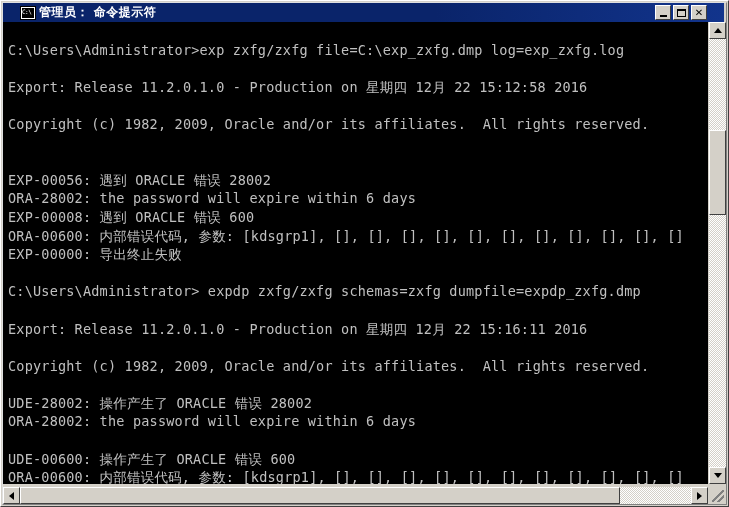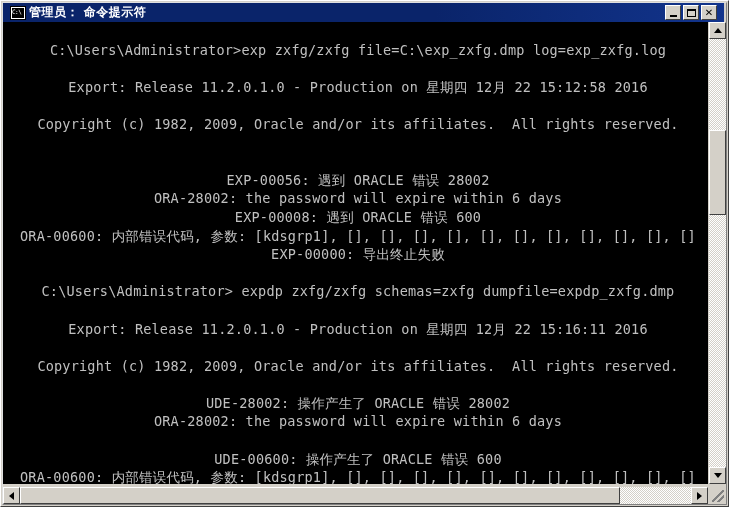--- a/index.html
+++ b/index.html
@@ -34,21 +34,21 @@
   }
   
   .titlebar {
     position: absolute;
     left: 2px; top: 2px;
     width: 721px;
     height: 19px;
     background: linear-gradient(to right, #0a246a 0%, #0a246a 60%, #12348c 100%);
     display: flex;
     align-items: center;
-    padding: 0 6px;
+    padding: 0 16px;
     box-sizing: border-box;
   }
   .title-icon {
     width: 16px; height: 14px;
     margin-left: 1px;
     margin-right: 3px;
     background: #ffffff;
     border: 1px solid #000000;
     box-sizing: border-box;
     position: relative;
@@ -130,21 +130,20 @@
   
   .console {
     position: absolute;
     left: 2px;
     top: 21px;
     width: 705px;
     height: 462px;
     background: #000000;
     overflow: hidden;
     box-sizing: border-box;
-    text-align: center;
   }
   .console-lines {
     position: absolute;
     left: 5px;
     top: 0px;
     right: 0;
     color: #c0c0c0;
     font-family: "DejaVu Sans Mono", monospace;
     font-size: 13.5px;
     line-height: 18.6px;

